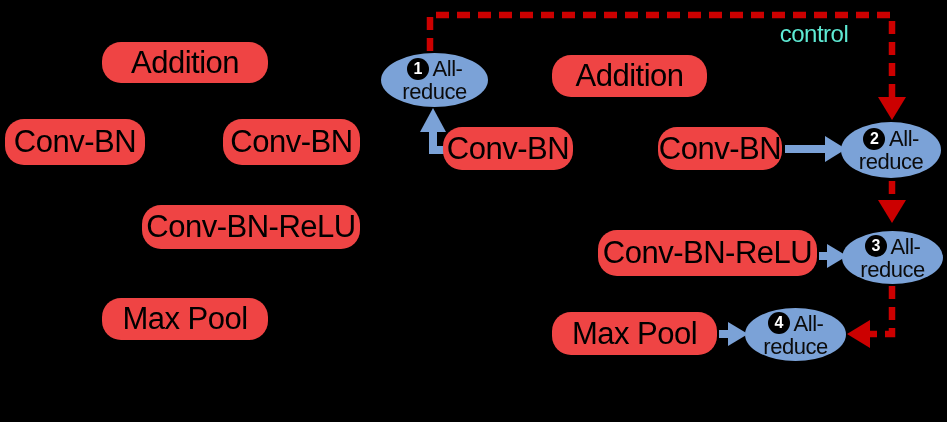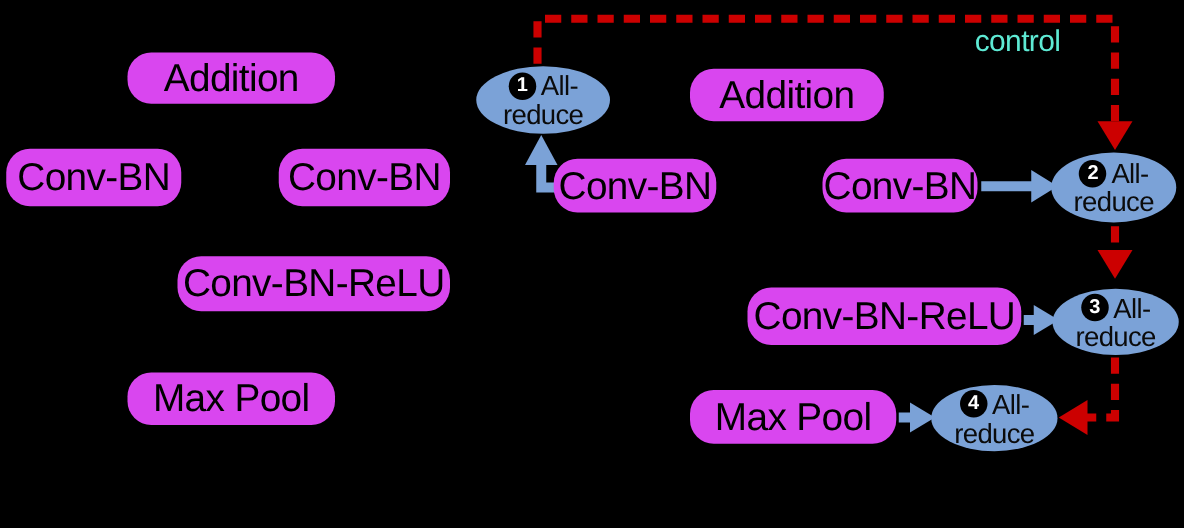--- a/index.html
+++ b/index.html
@@ -12,21 +12,21 @@
     font-family: "Liberation Sans", "DejaVu Sans", sans-serif;
   }
   .overlay {
     position: absolute;
     left: 0; top: 0;
     width: 947px; height: 422px;
     pointer-events: none;
   }
   .node {
     position: absolute;
-    background: #d946ef;
+    background: #ef4444;
     color: #000000;
     border-radius: 19px;
     display: flex;
     align-items: center;
     justify-content: center;
     font-size: 31px;
     font-weight: 400;
     white-space: nowrap;
     letter-spacing: -0.5px;
   }

